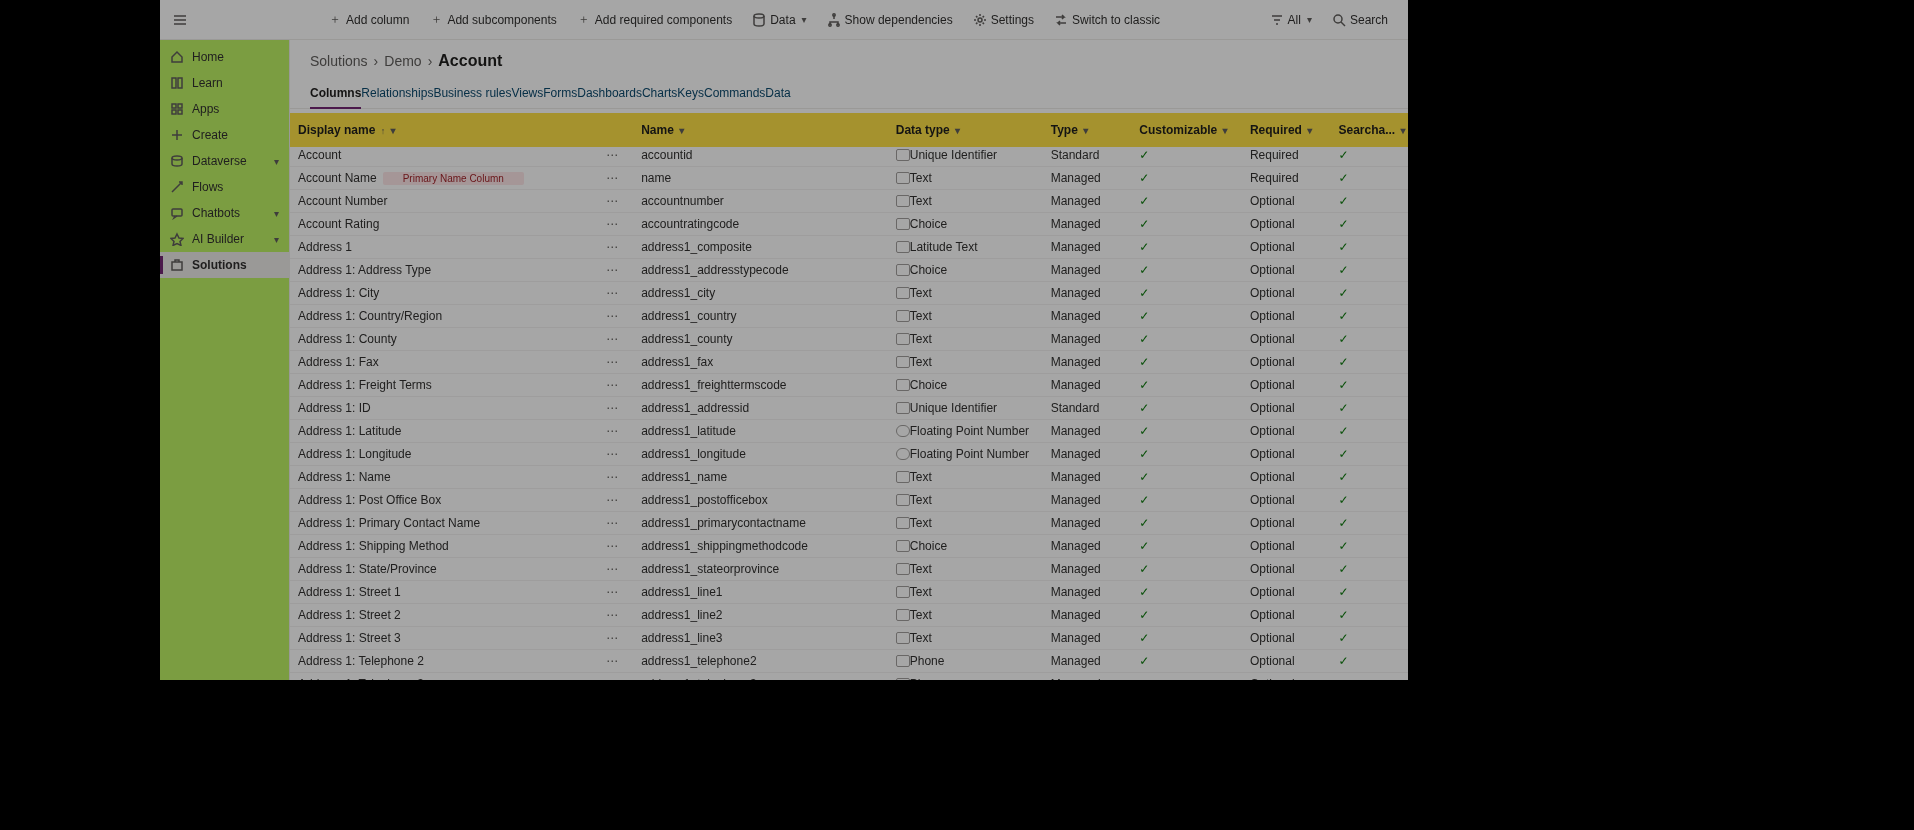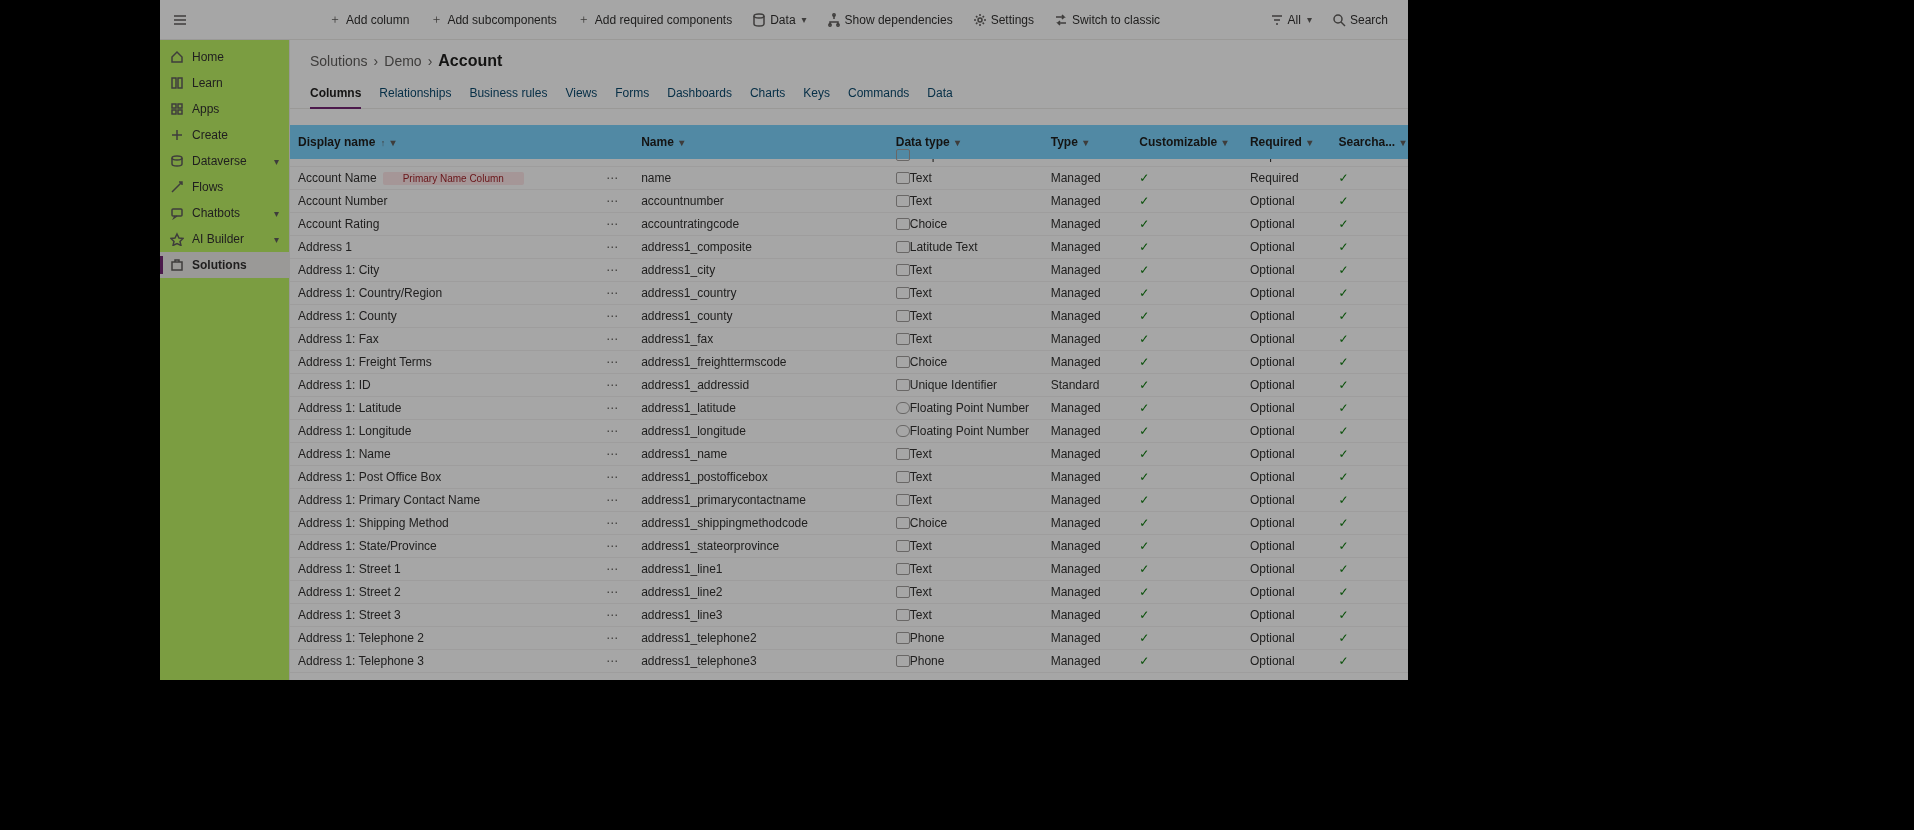--- a/index.html
+++ b/index.html
@@ -94,21 +94,21 @@
   
   .main { flex:1; display:flex; flex-direction:column; min-width:0; background:#fff;}
   .breadcrumb {
     padding: 12px 20px 4px 20px;
     font-size:14px;
     display:flex; align-items:center; gap:6px;
     color:#605e5c;
   }
   .breadcrumb .current { font-weight:700; color:#201f1e; font-size:16px;}
   .tabs {
-    display:flex; gap:18px;
+    display:flex; 
     padding: 6px 20px 0 20px;
     border-bottom:1px solid #edebe9;
     font-size:12px;
     align-items:center;
   }
   .tab {
     padding: 6px 0 8px 0;
     cursor:pointer;
     color:#0c4a6e;
     position:relative;
@@ -123,22 +123,22 @@
   .table-wrap { flex:1; overflow:auto; }
   table { width:100%; border-collapse:collapse; table-layout:fixed;}
   thead th {
     text-align:left;
     font-weight:600;
     font-size:12px;
     color:#201f1e;
     padding: 10px 8px;
     border-bottom:1px solid #edebe9;
     white-space:nowrap;
-    background:#7dd3fc;
-    position:sticky; top:16px;
+    background:#fde047;
+    position:sticky; top:4px;
   }
   thead th .sort { font-size:9px; color:#605e5c; margin-left:2px;}
   tbody td {
     padding: 4px 8px;
     font-size:12px;
     color:#323130;
     border-bottom:1px solid #f3f2f1;
     white-space:nowrap;
     overflow:hidden;
     text-overflow:ellipsis;
@@ -491,20 +491,35 @@
                     <span class="dtype-icon"></span>
                     <span>Latitude Text</span>
                   </span>
                 </td>
                 <td>Managed</td>
                 <td><span class="check">✓</span></td>
                 <td>Optional</td>
                 <td><span class="check">✓</span></td>
               </tr>
               <tr>
+                <td>Address 1: Address Type</td>
+                <td class="row-more">⋯</td>
+                <td>address1_addresstypecode</td>
+                <td>
+                  <span class="dtype">
+                    <span class="dtype-icon"></span>
+                    <span>Choice</span>
+                  </span>
+                </td>
+                <td>Managed</td>
+                <td><span class="check">✓</span></td>
+                <td>Optional</td>
+                <td><span class="check">✓</span></td>
+              </tr>
+              <tr>
                 <td>Address 1: City</td>
                 <td class="row-more">⋯</td>
                 <td>address1_city</td>
                 <td>
                   <span class="dtype">
                     <span class="dtype-icon"></span>
                     <span>Text</span>
                   </span>
                 </td>
                 <td>Managed</td>

